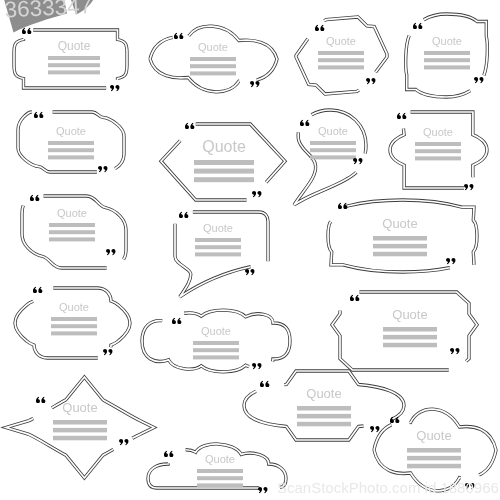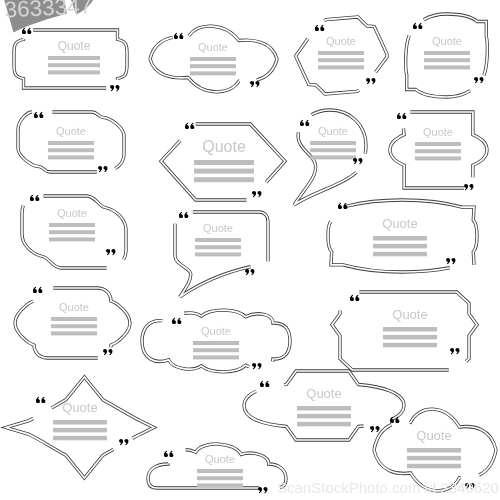--- a/index.html
+++ b/index.html
@@ -445,14 +445,14 @@
             <path d="M -1.3 -1.05 C -0.55 -2.45 0 -2.75 0.45 -2.9 L 0.75 -2.35 C 0.35 -2.1 0.05 -1.7 -0.05 -1.3 C 0.75 -1.25 1.35 -0.65 1.35 0.1 C 1.35 0.85 0.75 1.45 0 1.45 C -0.8 1.45 -1.4 0.85 -1.4 0.1 C -1.4 -0.2 -1.38 -0.6 -1.3 -1.05 Z" fill="#000000"></path>
           </g>
         </g>
       </g>
     </svg>
   <svg class="board" viewBox="0 0 500 500">
     <path d="M2.5 -6 L63 -6 L67 13.5 C49 18.5 29 24.5 13.5 32.5 Z" fill="#8d8d8d"></path>
     <path d="M69 -6 L96 -6 C92 5 83 11.5 76 14.5 Z" fill="#8d8d8d"></path>
     <text x="5" y="17.5" font-size="22.5" fill="#d5d5d5" font-family="'Liberation Sans', sans-serif" transform="rotate(-3 5 17.5)">3633347</text>
   </svg>
-  <div class="wm-bottom">ScanStockPhoto.com id 2340620</div>
+  <div class="wm-bottom">ScanStockPhoto.com id 1880966</div>
 </div>
 
 </body></html>

